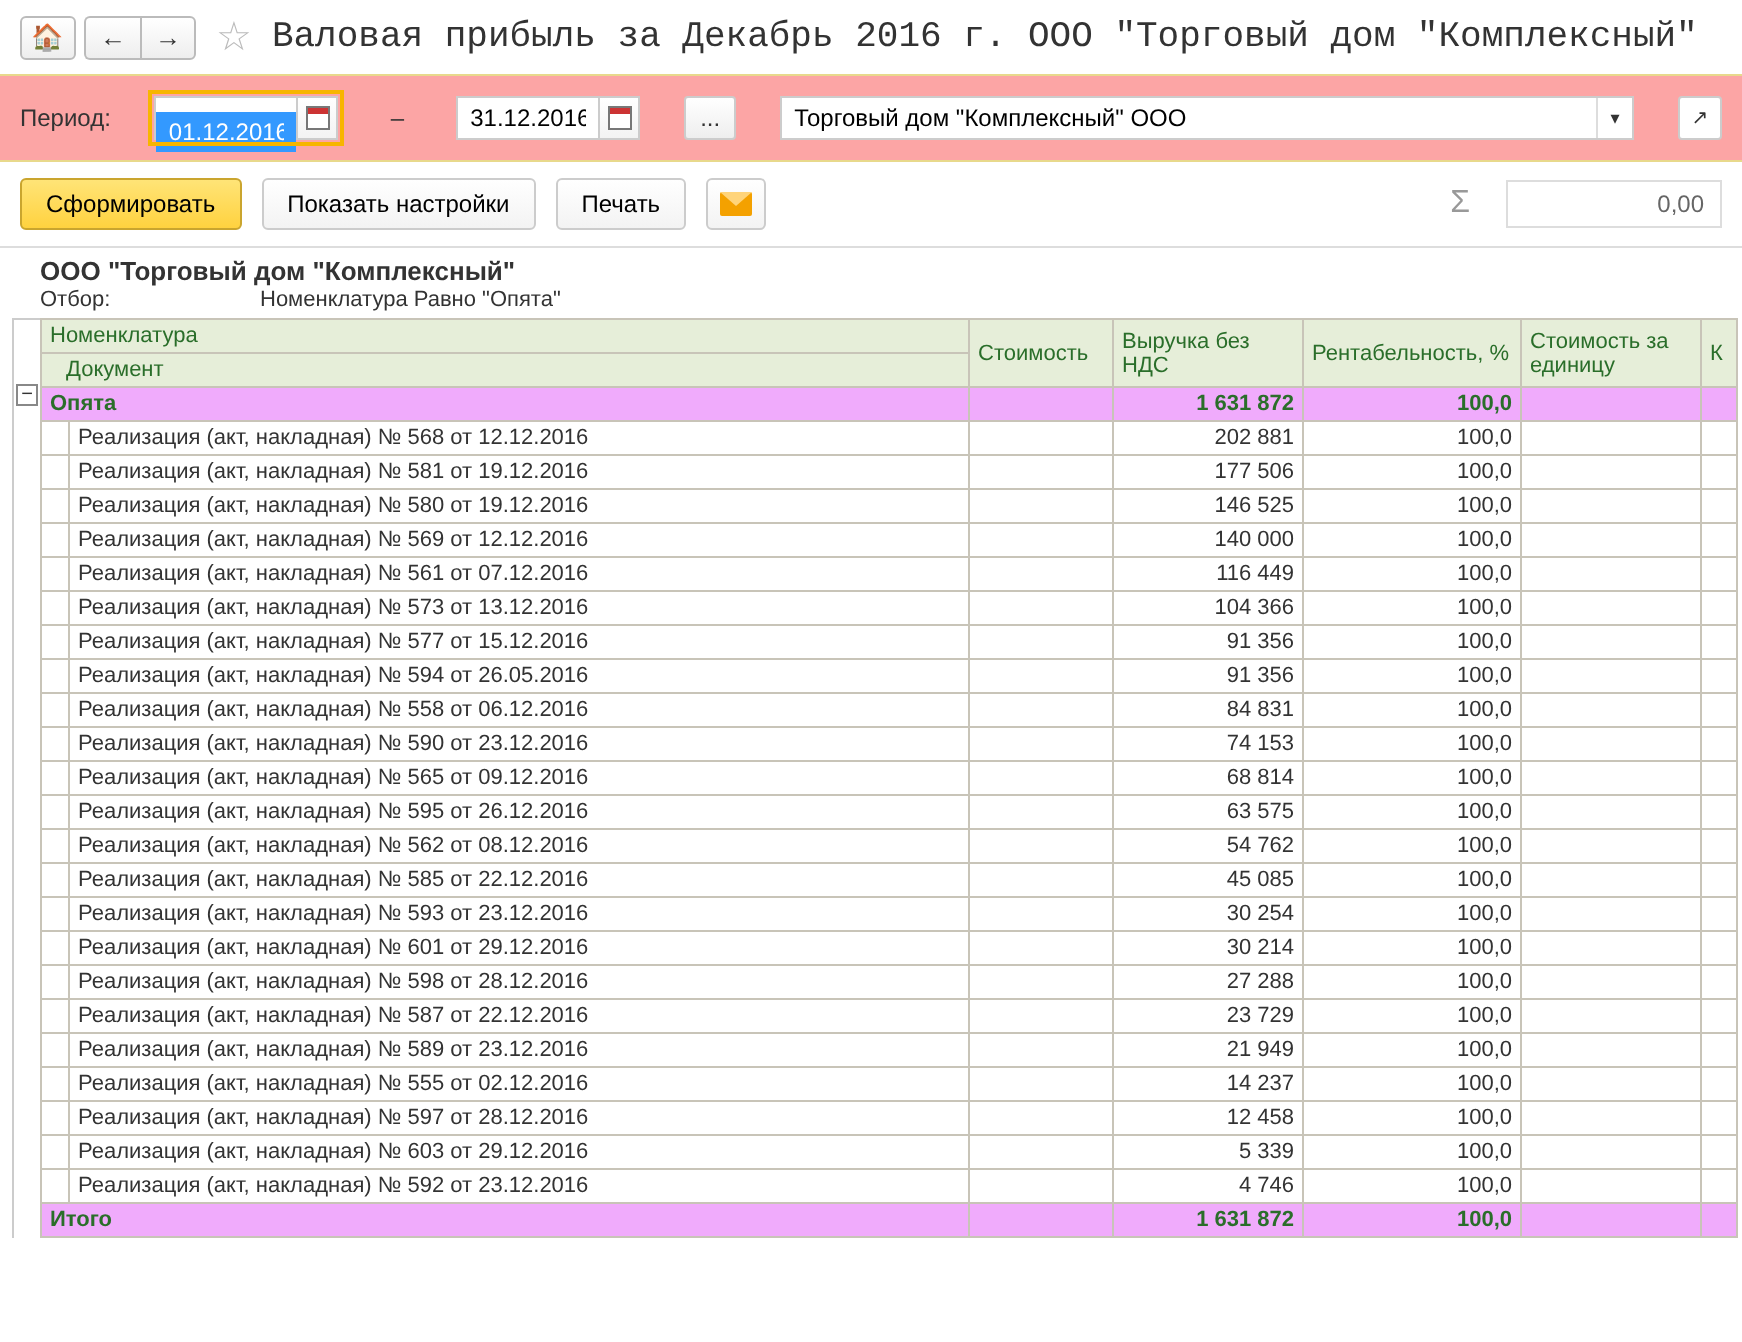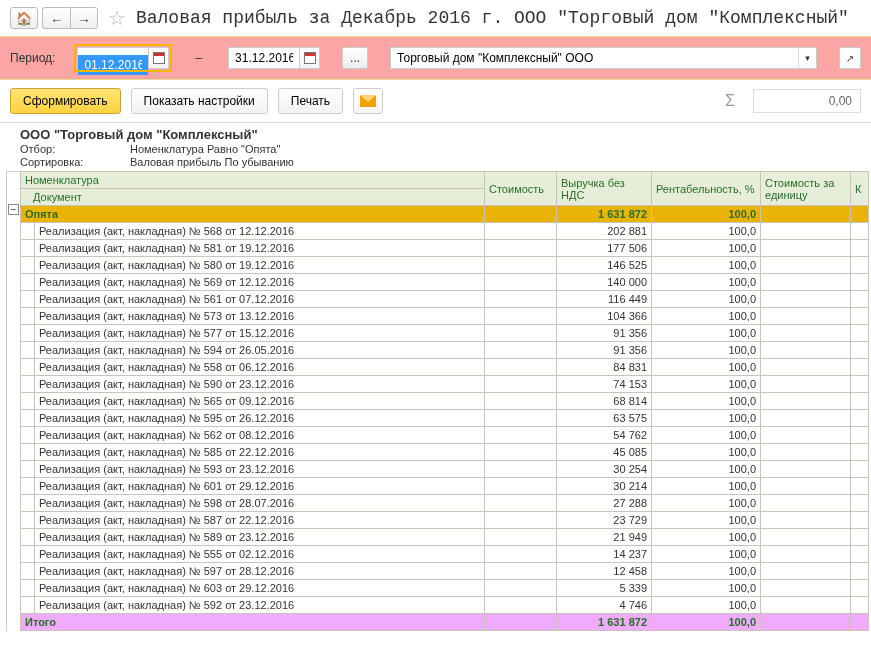--- a/index.html
+++ b/index.html
@@ -37,21 +37,21 @@
   .filter-row { font-size:11px; margin:1px 0; }
   .filter-row .flab { display:inline-block; width:110px; }
   .report-wrap { display:flex; margin-left:6px; }
   .tree-col { width:14px; border-left:1px solid #ccc; border-top:1px solid #ccc; position:relative; padding-top:31px; }
   .tree-toggle { width:11px; height:11px; border:1px solid #888; background:#fff; font-size:10px; line-height:9px; text-align:center; margin:1px auto 0; cursor:pointer; }
   table.report { border-collapse:collapse; width:848px; table-layout:fixed; }
   table.report th, table.report td { border:1px solid #c8c4b8; padding:2px 4px; font-size:11px; overflow:hidden; white-space:nowrap; }
   table.report th { background:#e6eed9; color:#2a6e2a; font-weight:normal; text-align:left; }
   table.report th.wrap { white-space:normal;margin-left:44px; }
   .num { text-align:right; }
-  .group-row td { color:#2a6e2a; font-weight:bold; background:#eab308; }
+  .group-row td { color:#2a6e2a; font-weight:bold; background:#f0abfc; }
   .total-row td { font-weight:bold; background:#f0abfc; color:#2a6e2a; }
   .envelope { display:inline-block; width:16px; height:12px; background:#f4a100; position:relative; border-radius:1px; }
   .envelope:before { content:""; position:absolute; left:0; right:0; top:0; border-left:8px solid transparent; border-right:8px solid transparent; border-top:7px solid #ffd47a; }
   .cal-ic { width:12px; height:12px; border:1px solid #777; background:#fff; position:relative; }
   .cal-ic:before { content:""; position:absolute; top:0; left:0; right:0; height:3px; background:#c33; }
 </style>
 </head>
 <body>
 
 <div class="top-bar">
@@ -95,21 +95,20 @@
       <span class="envelope"></span>
     </button>
   <span class="spacer"></span>
   <span class="sum-sym">Σ</span>
   <span class="sum-val">0,00</span>
 </div>
 
 <div class="report-hdr">
   <div class="org-name">ООО "Торговый дом "Комплексный"</div>
   <div class="filter-row"><span class="flab">Отбор:</span><span>Номенклатура Равно "Опята"</span></div>
-  <div class="filter-row"><span class="flab">Сортировка:</span><span>Валовая прибыль По убыванию</span></div>
 </div>
 
 <div class="report-wrap">
   <div class="tree-col">
     <div class="tree-toggle">−</div>
   </div>
   <table class="report">
     <colgroup>
       <col style="width:14px">
         <col style="width:450px">
@@ -280,21 +279,21 @@
           <td></td>
           <td>Реализация (акт, накладная) № 601 от 29.12.2016</td>
           <td class="num"></td>
           <td class="num">30 214</td>
           <td class="num">100,0</td>
           <td></td>
           <td></td>
         </tr>
         <tr>
           <td></td>
-          <td>Реализация (акт, накладная) № 598 от 28.07.2016</td>
+          <td>Реализация (акт, накладная) № 598 от 28.12.2016</td>
           <td class="num"></td>
           <td class="num">27 288</td>
           <td class="num">100,0</td>
           <td></td>
           <td></td>
         </tr>
         <tr>
           <td></td>
           <td>Реализация (акт, накладная) № 587 от 22.12.2016</td>
           <td class="num"></td>

